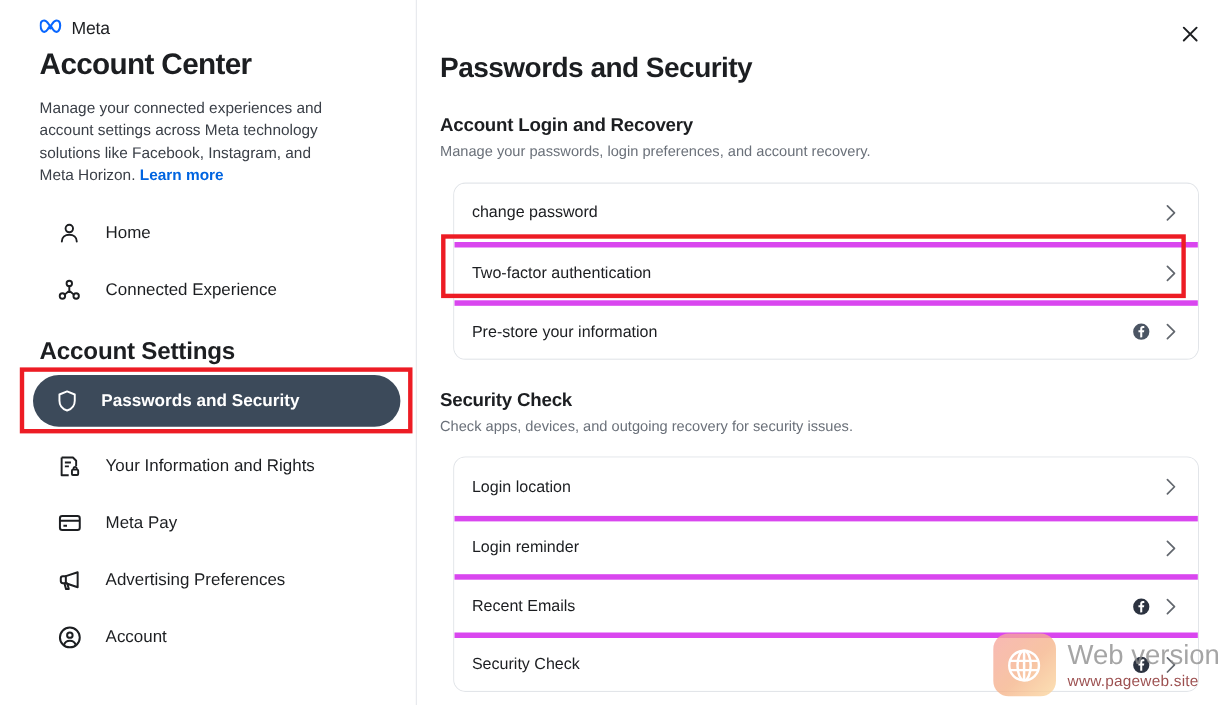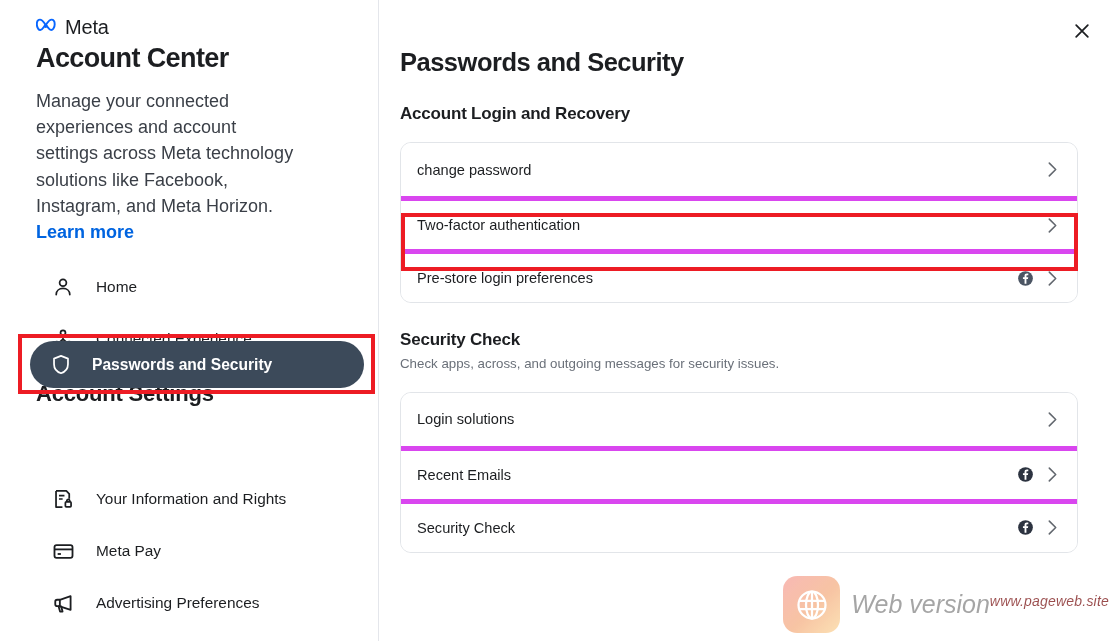--- a/index.html
+++ b/index.html
@@ -22,31 +22,31 @@
     background: #fff;
     overflow: hidden;
   }
   .brand {
     display: flex; align-items: center; gap: 7px;
     padding: 20px 0 0 36px;
     height: 34px;
   }
   .brand-logo { display: block; }
   .brand-name {
-    font-size: 20px; font-weight: 400; color: #1c1e21; letter-spacing: -0.2px;
+    font-size: 16px; font-weight: 400; color: #1c1e21; letter-spacing: -0.2px;
     line-height: 1;
   }
   .ac-title {
     padding: 8px 0 0 36px;
     font-size: 27px; font-weight: 700; color: #1c1e21;
     letter-spacing: -0.6px; line-height: 1.25;
   }
   .ac-desc {
     padding: 12px 36px 0 36px;
-    font-size: 18px; color: #3a3f47; line-height: 1.46;
+    font-size: 14px; color: #3a3f47; line-height: 1.46;
     max-width: 330px;
   }
   .ac-desc .learn {
     color: #0064e0; font-weight: 700; text-decoration: none; cursor: pointer;
   }
 
   .nav { margin-top: 16px; }
   .nav-item {
     display: flex; align-items: center; gap: 20px;
     height: 52px;
@@ -120,20 +120,21 @@
   .sec-sub {
     font-size: 13.3px; color: #6a7079; margin-top: 5px; line-height: 1.4;
   }
   .card {
     margin-top: 18px;
     border: 1px solid #e2e5e9;
     border-radius: 11px;
     background: #fff;
     overflow: hidden;
     width: 678px;
+    margin-left: 12px;
   }
   .row {
     position: relative;
     display: flex; align-items: center;
     height: 53px;
     padding: 0 19px 0 16px;
     cursor: pointer;
     background: #fff;
   }
   .row + .row { border-top: 5px solid #d946ef; }
@@ -162,21 +163,21 @@
     display: flex; align-items: center; gap: 11px;
     z-index: 20;
     opacity: 0.78;
     pointer-events: none;
   }
   .wm-badge {
     width: 57px; height: 57px; border-radius: 14px;
     background: linear-gradient(135deg, #f7a6a0 0%, #f6b48a 55%, #fbd9a0 100%);
     display: flex; align-items: center; justify-content: center;
   }
-  .wm-text { display: flex; flex-direction: row; line-height: 1.05; font-style: italic; }
+  .wm-text { display: flex; flex-direction: column; line-height: 1.05; }
   .wm-l1 { font-size: 25px; color: #8d8d8d; letter-spacing: 0px; font-weight: 400; }
   .wm-l2 { font-size: 14px; color: #7f1d1d; letter-spacing: 0.2px; margin-top: 3px; }
 </style>
 </head>
 <body>
 
 <div id="root">
 
   <aside class="sidebar">
 
@@ -287,20 +288,21 @@
     <div class="close-btn">
       <svg width="20" height="20" viewBox="0 0 24 24" fill="none" stroke="#1c1e21" stroke-width="2.1" stroke-linecap="round">
         <path d="M5 5l14 14M19 5L5 19"></path>
       </svg>
     </div>
 
     <h2 class="page-title">Passwords and Security</h2>
 
     <div class="sec">
       <div class="sec-head">Account Login and Recovery</div>
+      <div class="sec-sub">Manage your passwords, login preferences, and account recovery.</div>
 
       <div class="card">
 
         <div class="row">
           <span class="row-lbl">change password</span>
           <span class="row-right">
             <svg class="chev" width="11" height="17" viewBox="0 0 12 18" fill="none" stroke="#62676e" stroke-width="1.7" stroke-linecap="round" stroke-linejoin="round">
                 <path d="M2.5 2l7 7-7 7"></path>
               </svg>
           </span>
@@ -309,50 +311,58 @@
         <div class="row">
           <span class="row-lbl">Two-factor authentication</span>
           <span class="row-right">
             <svg class="chev" width="11" height="17" viewBox="0 0 12 18" fill="none" stroke="#62676e" stroke-width="1.7" stroke-linecap="round" stroke-linejoin="round">
                 <path d="M2.5 2l7 7-7 7"></path>
               </svg>
           </span>
         </div>
 
         <div class="row">
-          <span class="row-lbl">Pre-store login preferences</span>
+          <span class="row-lbl">Pre-store your information</span>
           <span class="row-right">
             <svg class="fb-ico" width="17" height="17" viewBox="0 0 24 24">
               <circle cx="12" cy="12" r="10.4" fill="#4b5563"></circle>
               <path d="M13.3 19.3v-6.6h2.2l0.35-2.6h-2.55V8.5c0-0.75 0.22-1.26 1.3-1.26h1.35V4.92c-0.24-0.03-1.05-0.1-1.98-0.1-1.96 0-3.3 1.2-3.3 3.4v1.98H8.4v2.6h2.27v6.6z" fill="#ffffff"></path>
             </svg>
             <svg class="chev" width="11" height="17" viewBox="0 0 12 18" fill="none" stroke="#62676e" stroke-width="1.7" stroke-linecap="round" stroke-linejoin="round">
                 <path d="M2.5 2l7 7-7 7"></path>
               </svg>
           </span>
         </div>
 
       </div>
     </div>
 
     <div class="sec">
       <div class="sec-head">Security Check</div>
-      <div class="sec-sub">Check apps, across, and outgoing messages for security issues.</div>
+      <div class="sec-sub">Check apps, devices, and outgoing recovery for security issues.</div>
 
       <div class="card">
 
         <div class="row">
-          <span class="row-lbl">Login solutions</span>
-          <span class="row-right">
-            <svg class="chev" width="11" height="17" viewBox="0 0 12 18" fill="none" stroke="#62676e" stroke-width="1.7" stroke-linecap="round" stroke-linejoin="round">
-                <path d="M2.5 2l7 7-7 7"></path>
-              </svg>
-          </span>
-        </div>
-
+          <span class="row-lbl">Login location</span>
+          <span class="row-right">
+            <svg class="chev" width="11" height="17" viewBox="0 0 12 18" fill="none" stroke="#62676e" stroke-width="1.7" stroke-linecap="round" stroke-linejoin="round">
+                <path d="M2.5 2l7 7-7 7"></path>
+              </svg>
+          </span>
+        </div>
+
+        <div class="row">
+          <span class="row-lbl">Login reminder</span>
+          <span class="row-right">
+            <svg class="chev" width="11" height="17" viewBox="0 0 12 18" fill="none" stroke="#62676e" stroke-width="1.7" stroke-linecap="round" stroke-linejoin="round">
+                <path d="M2.5 2l7 7-7 7"></path>
+              </svg>
+          </span>
+        </div>
 
         <div class="row">
           <span class="row-lbl">Recent Emails</span>
           <span class="row-right">
             <svg class="fb-ico" width="17" height="17" viewBox="0 0 24 24">
               <circle cx="12" cy="12" r="10.4" fill="#2c3340"></circle>
               <path d="M13.3 19.3v-6.6h2.2l0.35-2.6h-2.55V8.5c0-0.75 0.22-1.26 1.3-1.26h1.35V4.92c-0.24-0.03-1.05-0.1-1.98-0.1-1.96 0-3.3 1.2-3.3 3.4v1.98H8.4v2.6h2.27v6.6z" fill="#ffffff"></path>
             </svg>
             <svg class="chev" width="11" height="17" viewBox="0 0 12 18" fill="none" stroke="#62676e" stroke-width="1.7" stroke-linecap="round" stroke-linejoin="round">
                 <path d="M2.5 2l7 7-7 7"></path>

